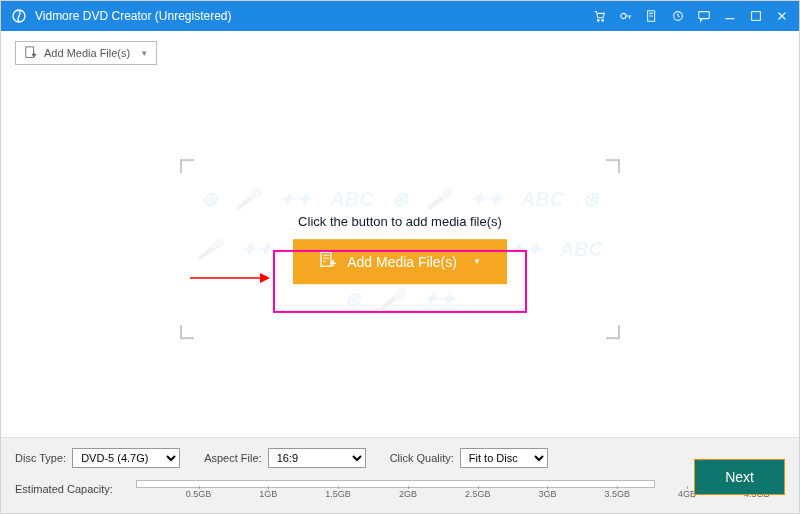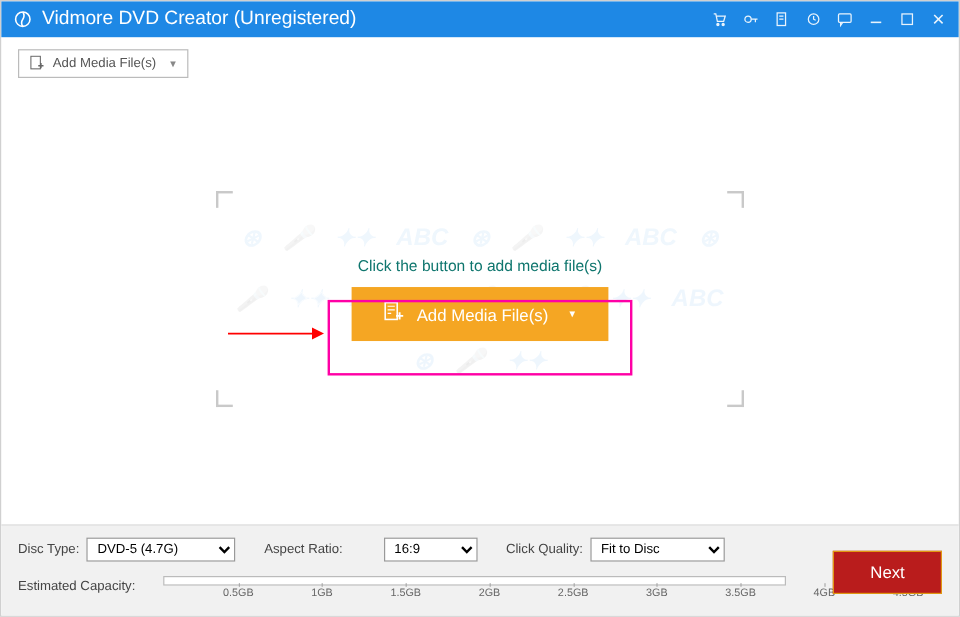--- a/index.html
+++ b/index.html
@@ -1,49 +1,49 @@
 <!DOCTYPE html>
 <html><head>
 <meta charset="utf-8">
 <style>
 * { margin:0; padding:0; box-sizing:border-box; font-family:Arial,sans-serif; }
 body { width:800px; height:514px; background:#fff; overflow:hidden; position:relative; border:1px solid #d0d0d0; }
 .titlebar { height:30px; background:#1e88e5; display:flex; align-items:center; padding:0 10px; color:#fff; }
 .logo { width:16px; height:16px; margin-right:8px; }
-.title { font-size:16px; flex:1; }
+.title { font-size:12px; flex:1; }
 .tb-icons { display:flex; gap:12px; align-items:center; }
 .tb-icon { width:14px; height:14px; cursor:pointer; opacity:.9; display:flex; align-items:center; justify-content:center; }
 .toolbar { padding:10px 14px; }
 .btn-outline { display:inline-flex; align-items:center; gap:6px; border:1px solid #bbb; background:#fff; padding:4px 8px; font-size:11px; cursor:pointer; color:#555; }
 .btn-outline .chev { font-size:8px; margin-left:4px; color:#888; }
 .content { position:relative; height:370px; }
 .dropzone { position:absolute; left:50%; top:50%; transform:translate(-50%,-56%); width:440px; height:180px; display:flex; flex-direction:column; align-items:center; justify-content:center; }
 .corner { position:absolute; width:14px; height:14px; border:2px solid #c9c9c9; }
 .c-tl { top:0; left:0; border-right:none; border-bottom:none; }
 .c-tr { top:0; right:0; border-left:none; border-bottom:none; }
 .c-bl { bottom:0; left:0; border-right:none; border-top:none; }
 .c-br { bottom:0; right:0; border-left:none; border-top:none; }
-.hint { font-size:13px; color:#0f766e; margin-bottom:10px; }
+.hint { font-size:13px; color:#0f172a; margin-bottom:10px; }
 .btn-primary { display:inline-flex; align-items:center; gap:10px; background:#f5a623; color:#fff; border:none; padding:12px 26px; font-size:14px; cursor:pointer; position:relative; }
 .btn-primary .chev { font-size:8px; margin-left:6px; }
 .highlight-box { position:absolute; border:2px solid #ff00a5; width:254px; height:63px; left:50%; top:50%; transform:translate(-50%,-16%); pointer-events:none; }
 .arrow { position:absolute; left:50%; top:50%; transform:translate(-210px,8px); pointer-events:none; }
 .watermark { position:absolute; inset:0; display:flex; flex-wrap:wrap; align-content:center; justify-content:center; gap:26px 18px; opacity:.07; pointer-events:none; z-index:-1; }
 .wm { color:#1e88e5; font-size:20px; font-weight:bold; font-style:italic; display:flex; align-items:center; gap:4px; }
 .footer { position:absolute; bottom:0; left:0; right:0; height:76px; background:#f1f1f1; border-top:1px solid #ddd; padding:10px 14px 8px; font-size:11px; color:#444; }
 .opts { display:flex; gap:24px; align-items:flex-end; margin-bottom:10px; }
 .opt { display:flex; align-items:center; gap:6px; }
 .opt select { font-size:11px; padding:2px 4px; border:1px solid #999; background:#fff; height:20px; }
 .cap-row { display:flex; align-items:center; gap:23px; }
 .cap-bar { flex:1; height:22px; position:relative; margin-right:130px; }
 .cap-track { position:absolute; top:2px; left:0; right:0; height:8px; background:#fff; border:1px solid #bbb; }
 .cap-ticks { position:absolute; top:11px; left:0; right:0; display:flex; justify-content:space-between; font-size:9px; color:#666; padding:0 2px; }
 .cap-ticks span { position:relative;margin-left:48px; }
 .cap-ticks span::before { content:''; position:absolute; top:-3px; left:50%; width:1px; height:3px; background:#aaa; }
-.btn-next { position:absolute; right:14px; bottom:18px; background:#b91c1c; color:#fff; border:1px solid #e09612; padding:9px 30px; font-size:14px; cursor:pointer; }
+.btn-next { position:absolute; right:14px; bottom:18px; background:#0f766e; color:#fff; border:1px solid #e09612; padding:9px 30px; font-size:14px; cursor:pointer; }
 .file-icon-sm { width:14px; height:14px; }
 </style>
 </head>
 <body>
 
 <div class="titlebar">
   <span class="logo">
     <svg viewBox="0 0 16 16">
         <circle cx="8" cy="8" r="6" fill="none" stroke="#fff" stroke-width="1.3"></circle>
         <path d="M8 2 Q10 5 8 8 Q6 11 8 14" fill="none" stroke="#fff" stroke-width="1.3"></path>
@@ -155,29 +155,29 @@
   <svg class="arrow" width="80" height="20">
       <line x1="0" y1="10" x2="70" y2="10" stroke="#ff0000" stroke-width="1.5"></line>
       <polygon points="70,5 80,10 70,15" fill="#ff0000"></polygon>
     </svg>
 </div>
 
 <div class="footer">
   <div class="opts">
     <div class="opt">
       <span>Disc Type:</span>
-      <select style="width:124px"><option>DVD-5 (4.7G)</option></select>
+      <select style="width:108px"><option>DVD-5 (4.7G)</option></select>
     </div>
     <div class="opt">
-      <span>Aspect Ratio:</span>
-      <select style="width: 78px; margin-left: 28px;"><option>16:9</option></select>
+      <span>Aspect File:</span>
+      <select style="width: 98px;"><option>16:9</option></select>
     </div>
     <div class="opt">
       <span>Click Quality:</span>
-      <select style="width: 112px;"><option>Fit to Disc</option></select>
+      <select style="width: 88px;"><option>Fit to Disc</option></select>
     </div>
   </div>
   <div class="cap-row">
     <span>Estimated Capacity:</span>
     <div class="cap-bar">
       <div class="cap-track"></div>
       <div class="cap-ticks">
         <span>0.5GB</span>
         <span>1GB</span>
         <span>1.5GB</span>

